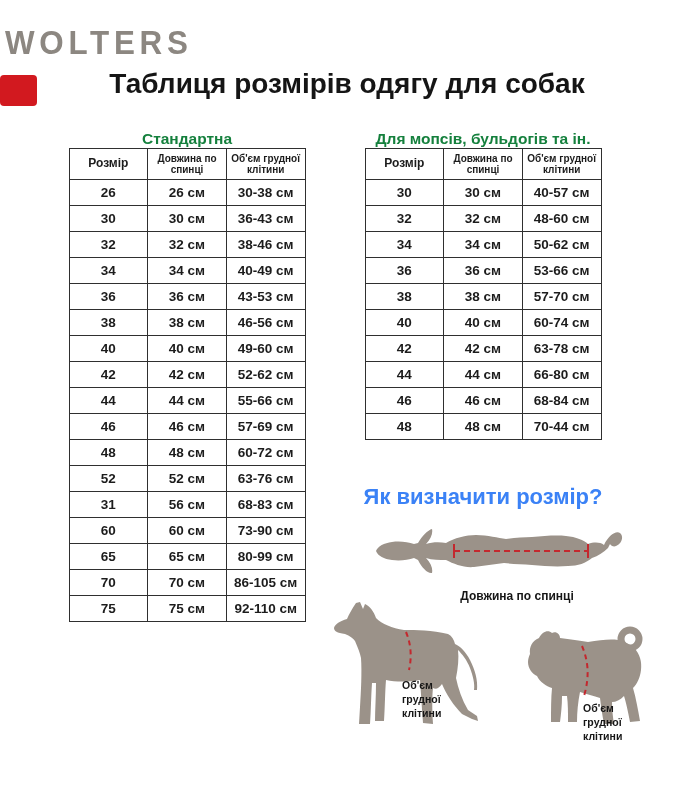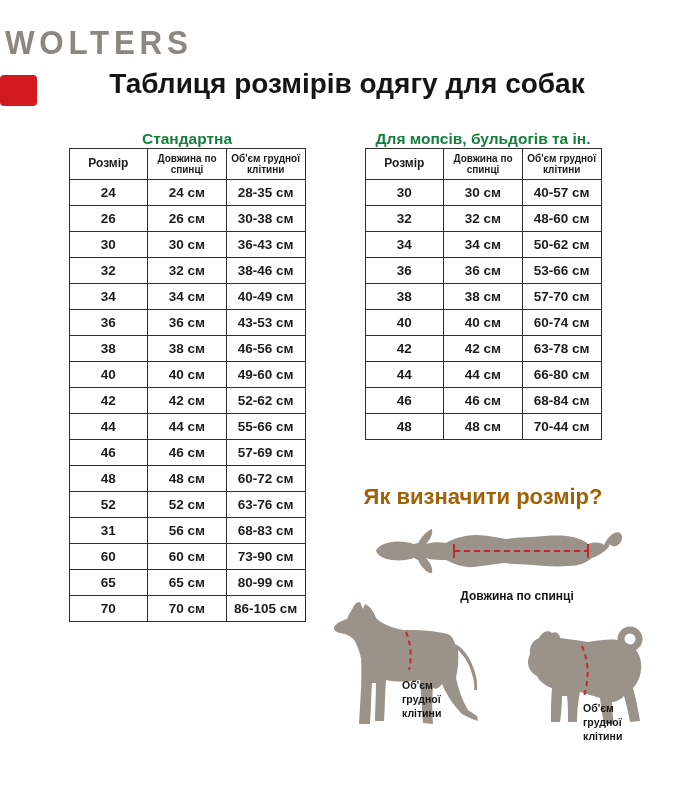--- a/index.html
+++ b/index.html
@@ -15,21 +15,21 @@
   .table-block{position:absolute;top:130px;}
   .block-left{left:56px;width:262px;}
   .block-right{left:352px;width:262px;}
   .tbl-heading{margin:0 0 0 0;text-align:center;font-size:15.5px;font-weight:bold;color:#15803d;}
   table.size-table{border-collapse:collapse;width:237px;margin:0 auto;table-layout:fixed;}
   .size-table th,.size-table td{border:1.6px solid #2f2f2f;text-align:center;font-weight:bold;padding:0;color:#1c1c1c;}
   .size-table th{height:30px;font-size:10px;line-height:1.15;}
   .size-table th:first-child{font-size:12px;}
   .size-table td{height:25px;font-size:13.5px;}
   
-  .guide-heading{position:absolute;top:484px;left:352px;width:262px;margin:0;text-align:center;font-size:22px;font-weight:bold;color:#a16207;}
+  .guide-heading{position:absolute;top:484px;left:352px;width:262px;margin:0;text-align:center;font-size:22px;font-weight:bold;color:#3b82f6;}
   .svg-abs{position:absolute;}
   .topview-svg{left:374px;top:518px;}
   .standing-svg{left:332px;top:600px;}
   .bulldog-svg{left:524px;top:624px;}
   .backlen-label{position:absolute;top:589px;left:432px;width:170px;text-align:center;font-size:12px;font-weight:bold;color:#161616;}
   .chest-label{position:absolute;width:58px;font-size:10.5px;font-weight:bold;line-height:1.35;color:#161616;}
   .chest-label-1{left:402px;top:678px;}
   .chest-label-2{left:583px;top:701px;}
 </style>
 </head>
@@ -51,25 +51,20 @@
     <table class="size-table">
       <thead>
         <tr>
           <th>Розмір</th>
           <th>Довжина по спинці</th>
           <th>Об'єм грудної клітини</th>
         </tr>
       </thead>
       <tbody>
           <tr>
-            <td>24</td>
-            <td>24 см</td>
-            <td>28-35 см</td>
-          </tr>
-          <tr>
             <td>26</td>
             <td>26 см</td>
             <td>30-38 см</td>
           </tr>
           <tr>
             <td>30</td>
             <td>30 см</td>
             <td>36-43 см</td>
           </tr>
           <tr>
@@ -134,20 +129,25 @@
           </tr>
           <tr>
             <td>65</td>
             <td>65 см</td>
             <td>80-99 см</td>
           </tr>
           <tr>
             <td>70</td>
             <td>70 см</td>
             <td>86-105 см</td>
+          </tr>
+          <tr>
+            <td>75</td>
+            <td>75 см</td>
+            <td>92-110 см</td>
           </tr>
         </tbody>
     </table>
   </section>
 
   <section class="table-block block-right">
     <h2 class="tbl-heading">Для мопсів, бульдогів та ін.</h2>
     <table class="size-table">
       <thead>
         <tr>

